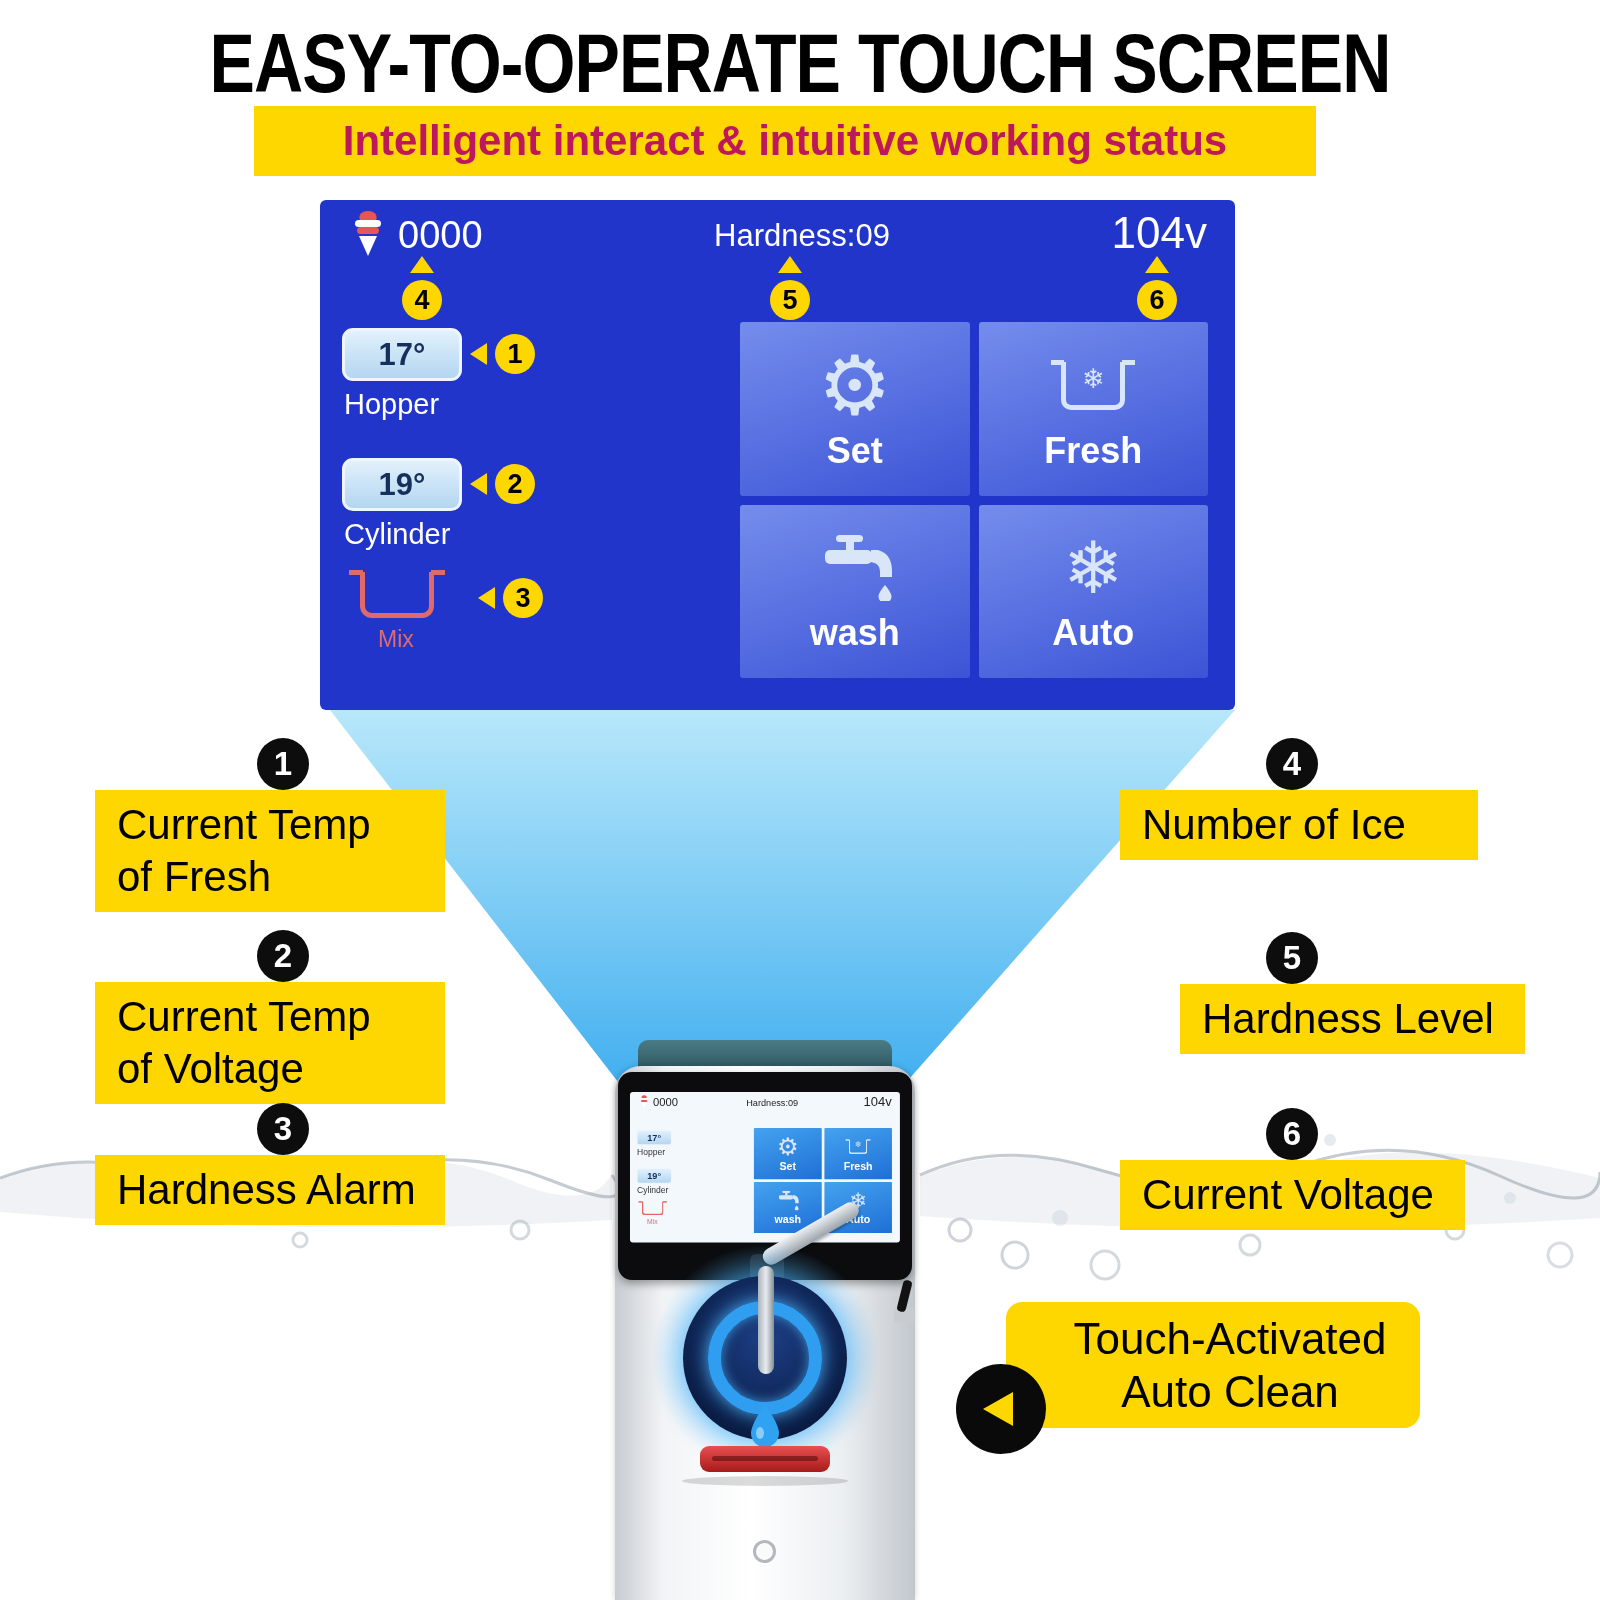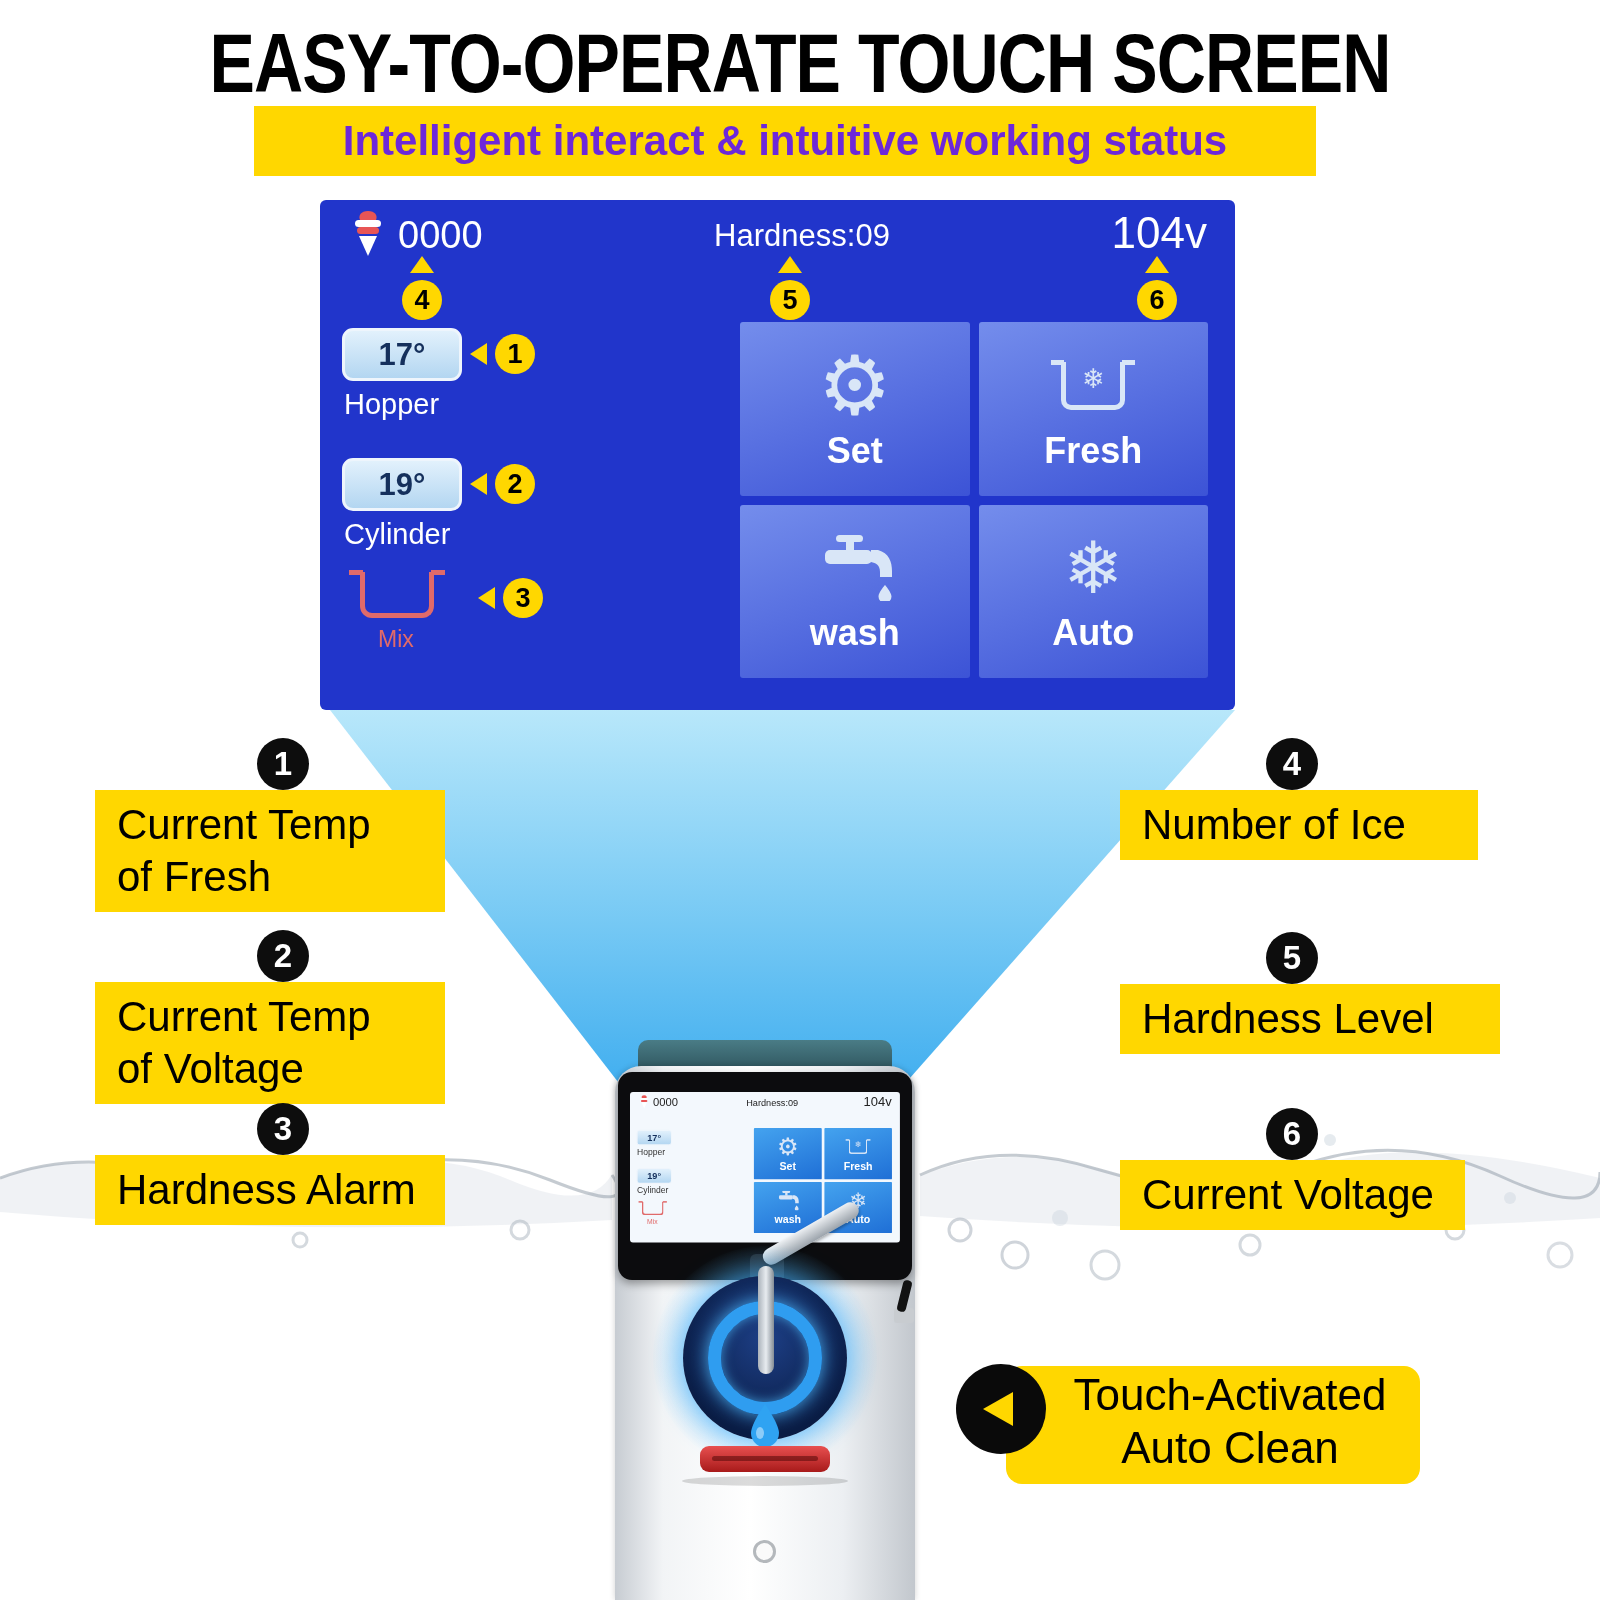--- a/index.html
+++ b/index.html
@@ -11,21 +11,21 @@
 
   
   .title {
     position:absolute; top:16px; left:0; width:1600px; text-align:center;
     font-size:74px; font-weight:900; letter-spacing:-1px; color:#000;
     transform:scale(0.92,1.12); transform-origin:center top;
   }
   .banner {
     position:absolute; top:106px; left:254px; width:1062px; height:70px;
     background:#FFD700; display:flex; align-items:center; justify-content:center;
-    font-size:42px; font-weight:bold; color:#6d28d9;
+    font-size:42px; font-weight:bold; color:#be185d;
   }
 
   
   .screen-anchor { position:absolute; left:320px; top:200px; z-index:4; }
   .screen {
     position:relative; width:915px; height:510px; background:#2135cb;
     border-radius:6px; overflow:visible;
   }
   .counter { position:absolute; left:78px; top:14px; font-size:38px; color:#fff; }
   .hardness { position:absolute; left:352px; top:18px; width:260px; text-align:center; font-size:31px; color:#fff; }
@@ -102,22 +102,22 @@
   }
   .c-box {
     position:absolute; background:#FFD700; color:#000; font-size:42px; line-height:52px;
     padding:9px 22px; z-index:5;
   }
   .c-box span { display:block; }
   .c-box span:empty { display:none; }
 
   
   .ac-box {
-    position:absolute; left:1006px; top:1366px; width:414px; border-radius:16px; background:#FFD700;
-    padding:2px 18px 10px 52px; font-size:44px; line-height:53px; text-align:center; z-index:6;
+    position:absolute; left:1006px; top:1302px; width:414px; border-radius:16px; background:#FFD700;
+    padding:10px 18px 10px 52px; font-size:44px; line-height:53px; text-align:center; z-index:6;
   }
   .ac-dot {
     position:absolute; left:956px; top:1364px; width:90px; height:90px; border-radius:50%;
     background:#0a0a0a; z-index:7; display:flex; align-items:center; justify-content:center;
   }
   .ac-arrow { width:0; height:0; border-top:17px solid transparent; border-bottom:17px solid transparent; border-right:30px solid #FFD700; margin-right:6px; }
 
   
   .water { position:absolute; left:0; top:1080px; width:1600px; height:220px; z-index:2; pointer-events:none; }
 
@@ -300,21 +300,21 @@
   <span>Hardness Alarm</span>
 
 </div>
 
 <div class="c-dot" style="left:1266px; top:738px;">4</div>
 <div class="c-box" style="left:1120px; top:790px; width:358px;">
   <span>Number of Ice</span>
 </div>
 
 <div class="c-dot" style="left:1266px; top:932px;">5</div>
-<div class="c-box" style="left:1120px; top:984px; width:380px;">
+<div class="c-box" style="left:1180px; top:984px; width:345px;">
   <span>Hardness Level</span>
 
 </div>
 
 <div class="c-dot" style="left:1266px; top:1108px;">6</div>
 <div class="c-box" style="left:1120px; top:1160px; width:345px;">
   <span>Current Voltage</span>
 
 </div>
 

